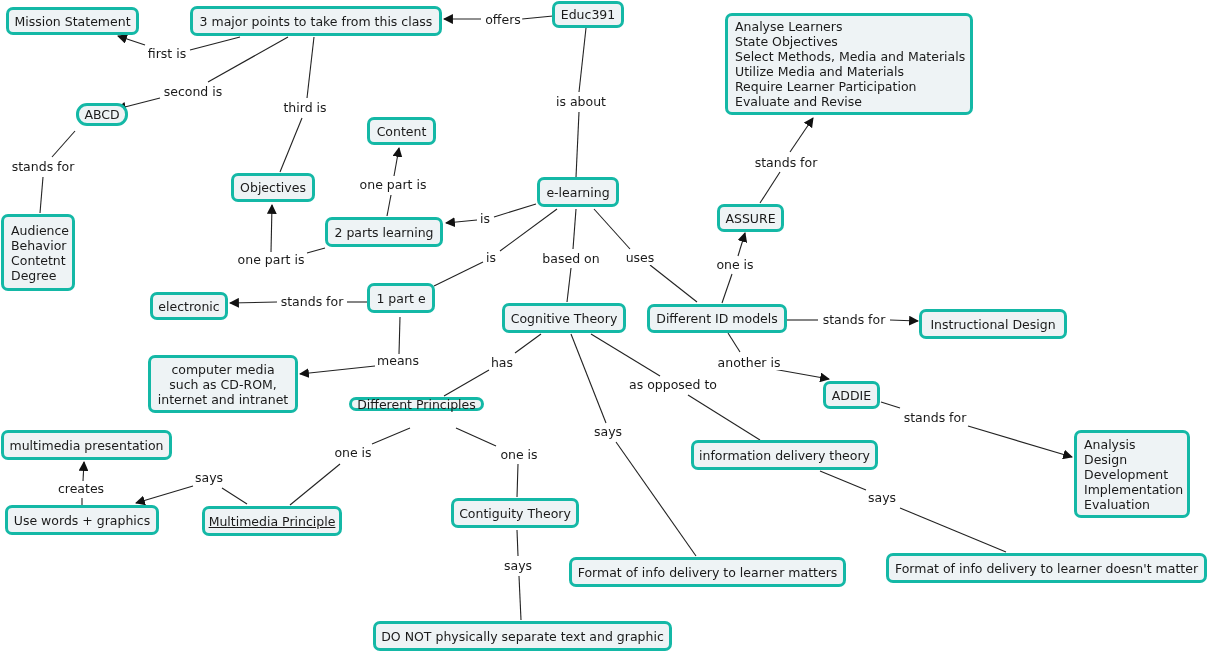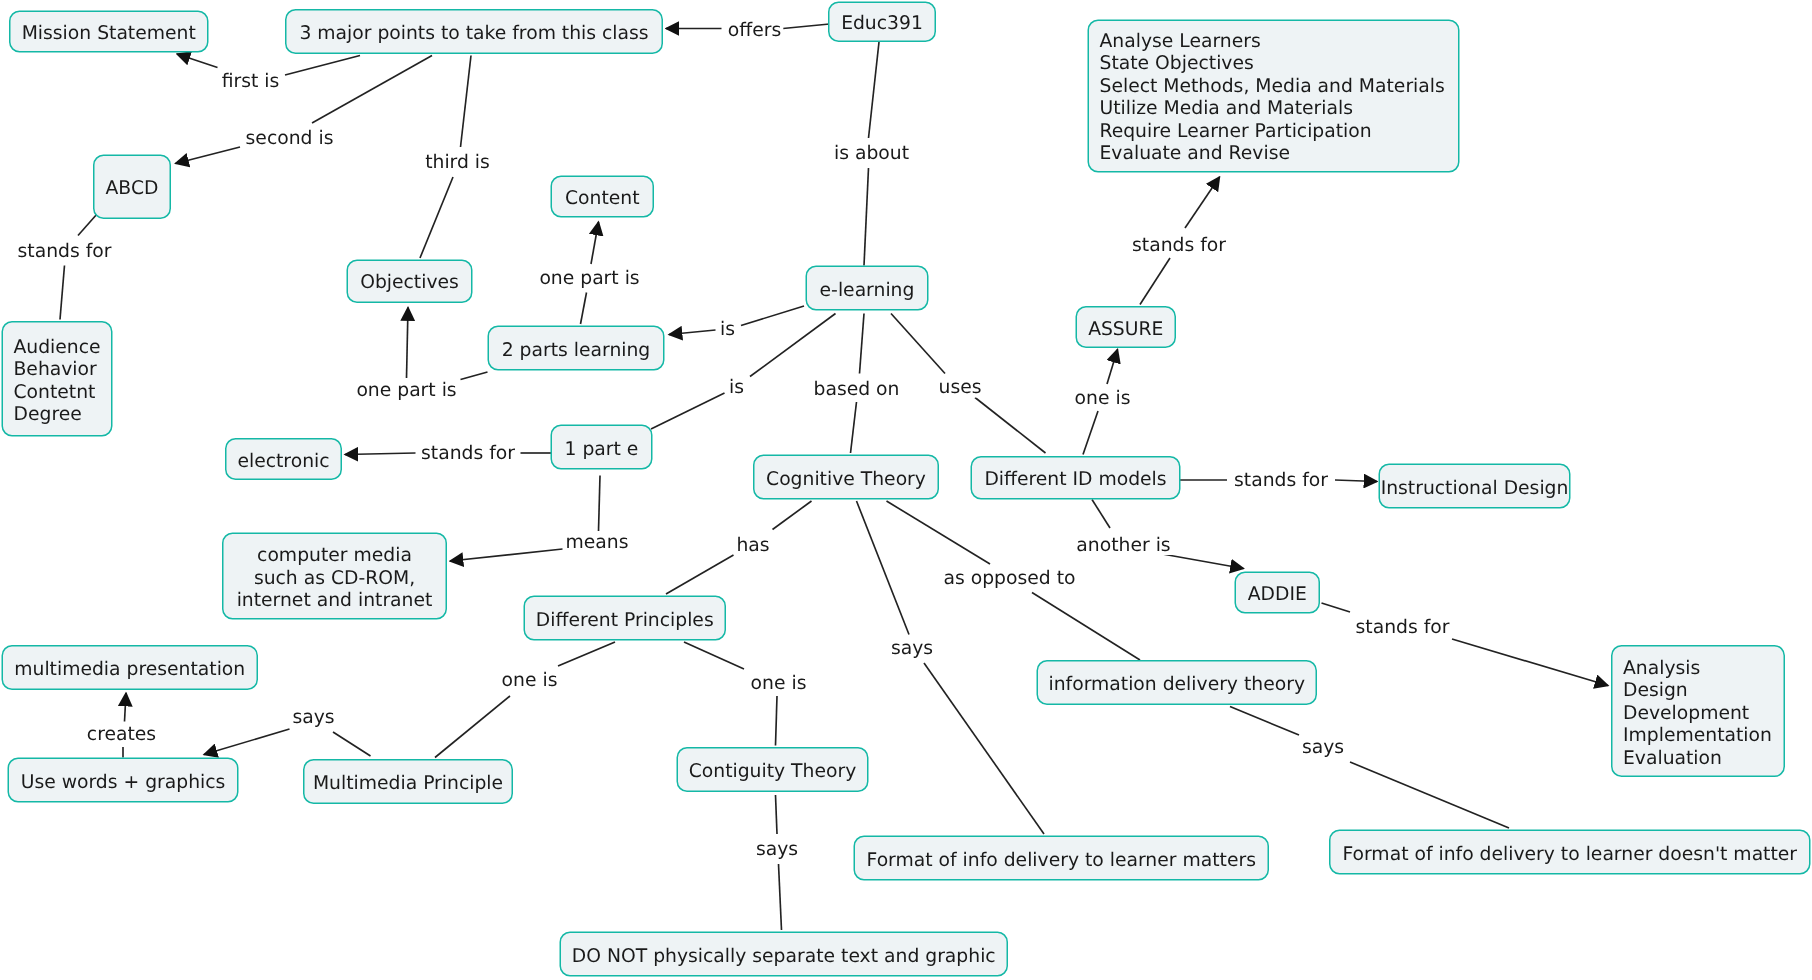--- a/index.html
+++ b/index.html
@@ -1,19 +1,19 @@
 <!DOCTYPE html>
 <html><head>
 <meta charset="utf-8">
 <style>
   html, body { margin:0; padding:0; background:#ffffff; }
   body { width:1208px; height:653px; position:relative; overflow:hidden;
          font-family:"DejaVu Sans", sans-serif; font-size:12.5px; color:#1a1a1a; }
   #edges { position:absolute; left:0; top:0; width:1208px; height:653px; }
-  .node { position:absolute; background:#eef3f5; border:1px solid #14b8a6;
+  .node { position:absolute; background:#eef3f5; border:3px solid #14b8a6;
           border-radius:7px; box-sizing:border-box; padding:4px 7px;
           white-space:pre; line-height:15px; display:flex; align-items:center; }
   .node.center { justify-content:center; text-align:center; }
   .node.left { justify-content:flex-start; text-align:left; }
   .lbl { position:absolute; background:#ffffff; white-space:nowrap;
          line-height:14px; padding:0 1px; transform:translate(-50%,-50%); }
 </style>
 </head>
 <body>
 
@@ -113,49 +113,49 @@
 
 <div class="node center" style="left:6px;top:7px;width:133px;height:28px;">Mission Statement</div>
 <div class="node center" style="left:190px;top:6px;width:252px;height:30px;">3 major points to take from this class</div>
 <div class="node center" style="left:552px;top:1px;width:72px;height:27px;">Educ391</div>
 <div class="node left" style="left:725px;top:13px;width:248px;height:102px;">Analyse Learners
 State Objectives
 Select Methods, Media and Materials
 Utilize Media and Materials
 Require Learner Participation
 Evaluate and Revise</div>
-<div class="node center" style="left:62px;top:103px;width:52px;height:43px;">ABCD</div>
+<div class="node center" style="left:76px;top:103px;width:52px;height:23px;border-radius:11px;">ABCD</div>
 <div class="node center" style="left:367px;top:117px;width:69px;height:28px;">Content</div>
 <div class="node center" style="left:231px;top:173px;width:84px;height:29px;">Objectives</div>
 <div class="node center" style="left:537px;top:177px;width:82px;height:30px;">e-learning</div>
 <div class="node center" style="left:717px;top:204px;width:67px;height:28px;">ASSURE</div>
 <div class="node left" style="left:1px;top:214px;width:74px;height:77px;">Audience
 Behavior
 Contetnt
 Degree</div>
 <div class="node center" style="left:325px;top:217px;width:118px;height:30px;">2 parts learning</div>
 <div class="node center" style="left:150px;top:292px;width:78px;height:28px;text-align:center;">electronic</div>
 <div class="node center" style="left:367px;top:283px;width:68px;height:30px;">1 part e</div>
 <div class="node center" style="left:502px;top:303px;width:124px;height:30px;">Cognitive Theory</div>
 <div class="node center" style="left:647px;top:304px;width:140px;height:29px;">Different ID models</div>
-<div class="node center" style="left:919px;top:309px;width:128px;height:30px;">Instructional Design</div>
+<div class="node center" style="left:919px;top:309px;width:148px;height:30px;">Instructional Design</div>
 <div class="node center" style="left:148px;top:355px;width:150px;height:58px;">computer media
 such as CD-ROM,
 internet and intranet</div>
 <div class="node center" style="left:823px;top:381px;width:57px;height:28px;">ADDIE</div>
-<div class="node center" style="left:349px;top:397px;width:135px;height:30px;">Different Principles</div>
+<div class="node center" style="left:349px;top:397px;width:135px;height:14px;">Different Principles</div>
 <div class="node left" style="left:1074px;top:430px;width:116px;height:88px;">Analysis
 Design
 Development
 Implementation
 Evaluation</div>
 <div class="node center" style="left:1px;top:430px;width:171px;height:30px;">multimedia presentation</div>
 <div class="node center" style="left:691px;top:440px;width:187px;height:30px;">information delivery theory</div>
 <div class="node center" style="left:5px;top:505px;width:154px;height:30px;">Use words + graphics</div>
-<div class="node center" style="left:202px;top:506px;width:140px;height:30px;">Multimedia Principle</div>
+<div class="node center" style="left:202px;top:506px;width:140px;height:30px;text-decoration:underline;">Multimedia Principle</div>
 <div class="node center" style="left:451px;top:498px;width:128px;height:30px;">Contiguity Theory</div>
 <div class="node center" style="left:569px;top:557px;width:277px;height:30px;">Format of info delivery to learner matters</div>
 <div class="node center" style="left:886px;top:553px;width:321px;height:30px;">Format of info delivery to learner doesn't matter</div>
 <div class="node center" style="left:373px;top:621px;width:299px;height:30px;">DO NOT physically separate text and graphic</div>
 
 <span class="lbl" style="left:503px;top:20px;">offers</span>
 <span class="lbl" style="left:167px;top:54px;">first is</span>
 <span class="lbl" style="left:193px;top:92px;">second is</span>
 <span class="lbl" style="left:305px;top:108px;">third is</span>
 <span class="lbl" style="left:581px;top:102px;">is about</span>

